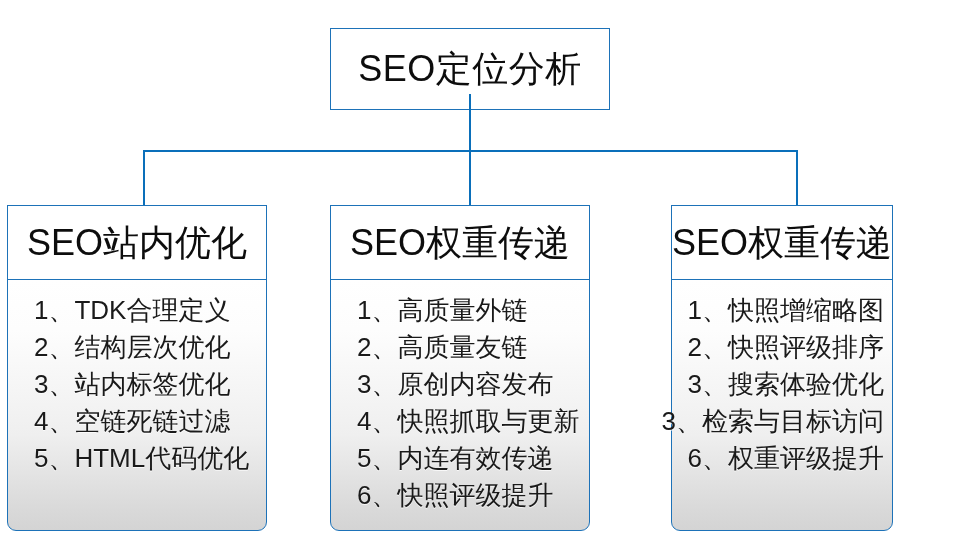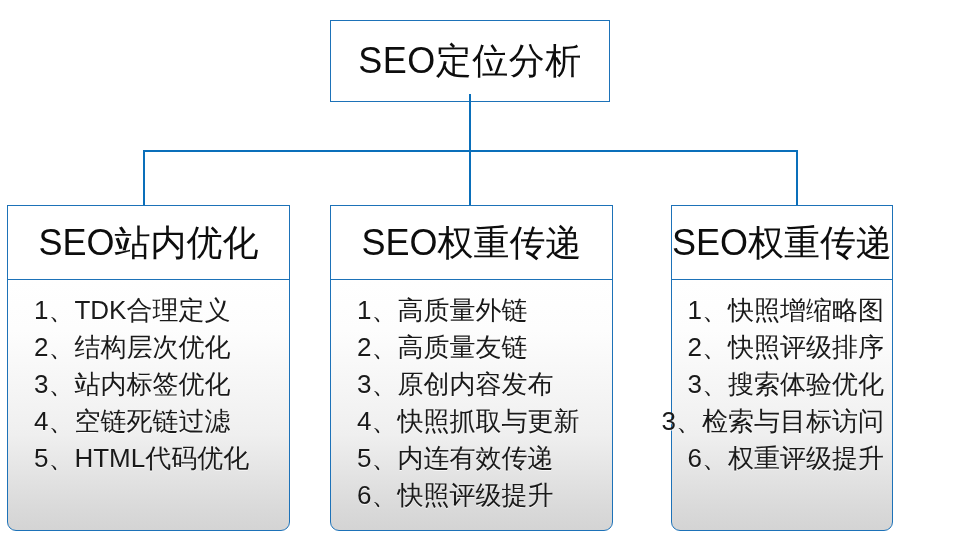--- a/index.html
+++ b/index.html
@@ -17,21 +17,21 @@
     position: relative;
     width: 960px;
     height: 550px;
     background: #ffffff;
   }
 
   
   .root-box {
     position: absolute;
     left: 330px;
-    top: 20px;
+    top: 28px;
     width: 280px;
     height: 82px;
     box-sizing: border-box;
     border: 1.6px solid #1d72b8;
     background: #ffffff;
     display: flex;
     align-items: center;
     justify-content: center;
   }
   .root-label {
@@ -49,21 +49,21 @@
   }
   .conn-v-root   { left: 469px; top: 94px;  width: 2px;  height: 112px; }
   .conn-h-main   { left: 143px; top: 150px; width: 655px; height: 2px; }
   .conn-v-left   { left: 143px; top: 150px; width: 2px;  height: 56px; }
   .conn-v-right  { left: 796px; top: 150px; width: 2px;  height: 56px; }
 
   
   .column {
     position: absolute;
     top: 205px;
-    width: 283px;
+    width: 260px;
     height: 330px;
   }
   .col-1 { left: 7px; }
   .col-2 { left: 330px; }
   .col-3 { left: 671px; width: 222px; }
 
   .col-header {
     box-sizing: border-box;
     width: 100%;
     height: 76px;

